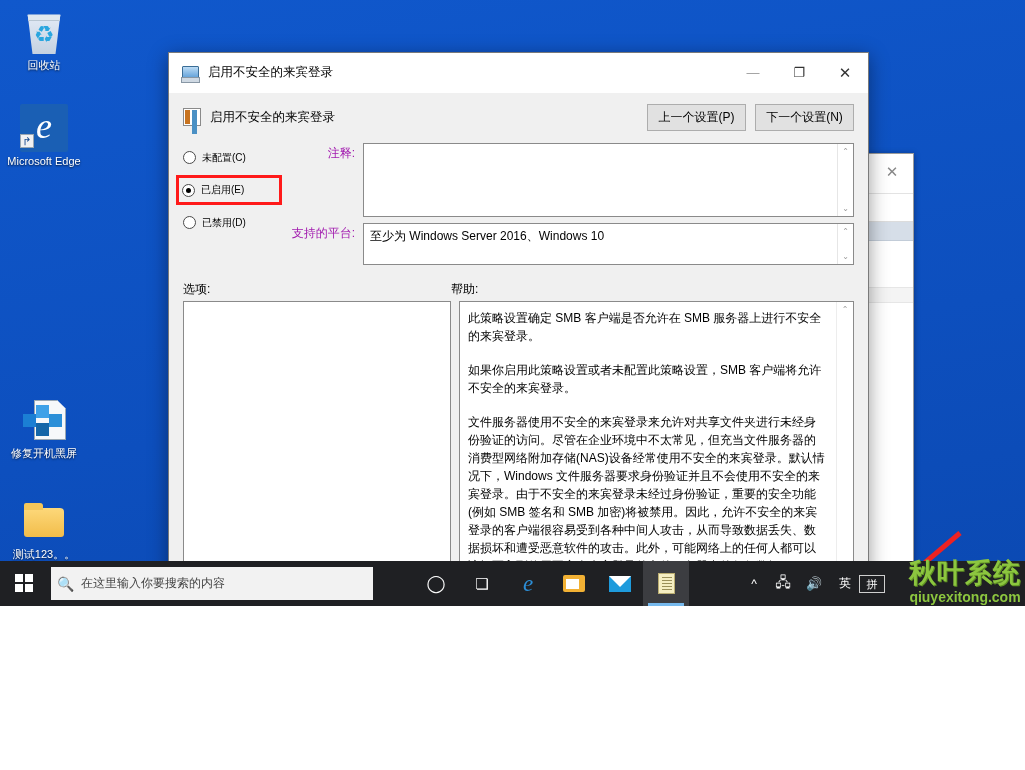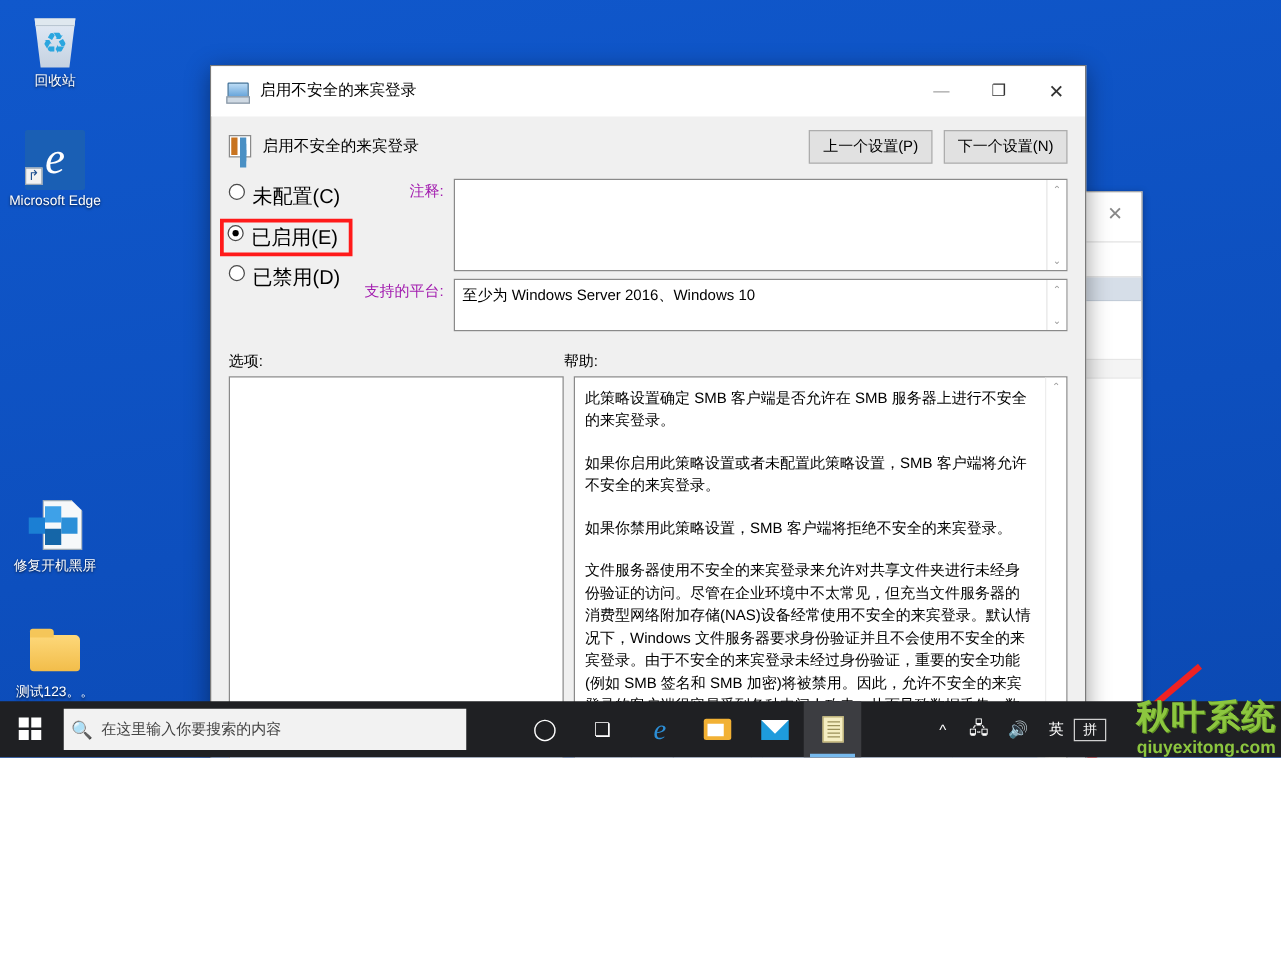--- a/index.html
+++ b/index.html
@@ -200,22 +200,22 @@
     min-width:99px; height:27px; background:#e1e1e1; border:1px solid #adadad;
     font-size:12px; color:#000; margin-left:9px; cursor:default;
     font-family:"Liberation Sans", sans-serif;
   }
 
   .cfg-area{
     display:flex; padding:8px 14px 0 14px; flex:0 0 auto;
   }
   .radio-col{ width:96px; padding-top:4px; flex:0 0 96px; }
   .radio-row{
-    display:flex; align-items:flex-start; height:21px; margin-bottom:10px;
-    font-size:16px; color:#000; position:relative;
+    display:flex; align-items:center; height:21px; margin-bottom:10px;
+    font-size:10px; color:#000; position:relative;
   }
   .radio-row .rb{
     width:13px; height:13px; border:1px solid #4a4a4a; border-radius:50%;
     background:#fff; margin-right:6px; position:relative; flex:0 0 13px;
   }
   .radio-row.checked .rb:after{
     content:""; position:absolute; left:3px; top:3px; width:5px; height:5px;
     background:#000; border-radius:50%;
   }
   .radio-row.highlight{
@@ -450,21 +450,20 @@
       <div class="mid-label opt">选项:</div>
       <div class="mid-label">帮助:</div>
     </div>
 
     <div class="panes">
       <div class="pane-options"></div>
       <div class="pane-help">
         <div class="help-text">
           <p>此策略设置确定 SMB 客户端是否允许在 SMB 服务器上进行不安全的来宾登录。</p>
           <p>如果你启用此策略设置或者未配置此策略设置，SMB 客户端将允许不安全的来宾登录。</p>
-          <p>如果你禁用此策略设置，SMB 客户端将拒绝不安全的来宾登录。</p>
           <p>文件服务器使用不安全的来宾登录来允许对共享文件夹进行未经身份验证的访问。尽管在企业环境中不太常见，但充当文件服务器的消费型网络附加存储(NAS)设备经常使用不安全的来宾登录。默认情况下，Windows 文件服务器要求身份验证并且不会使用不安全的来宾登录。由于不安全的来宾登录未经过身份验证，重要的安全功能(例如 SMB 签名和 SMB 加密)将被禁用。因此，允许不安全的来宾登录的客户端很容易受到各种中间人攻击，从而导致数据丢失、数据损坏和遭受恶意软件的攻击。此外，可能网络上的任何人都可以访问写入到使用不安全来宾登录的文件服务器中的任何数据。Microsoft 建议禁用不安全的来宾登录，并将文件服务器配置为要求经过身份验证的访问。</p>
         </div>
         <div class="help-scroll">
           <span>⌃</span>
           <span>⌄</span>
         </div>
       </div>
     </div>
 
     <div class="footer">

